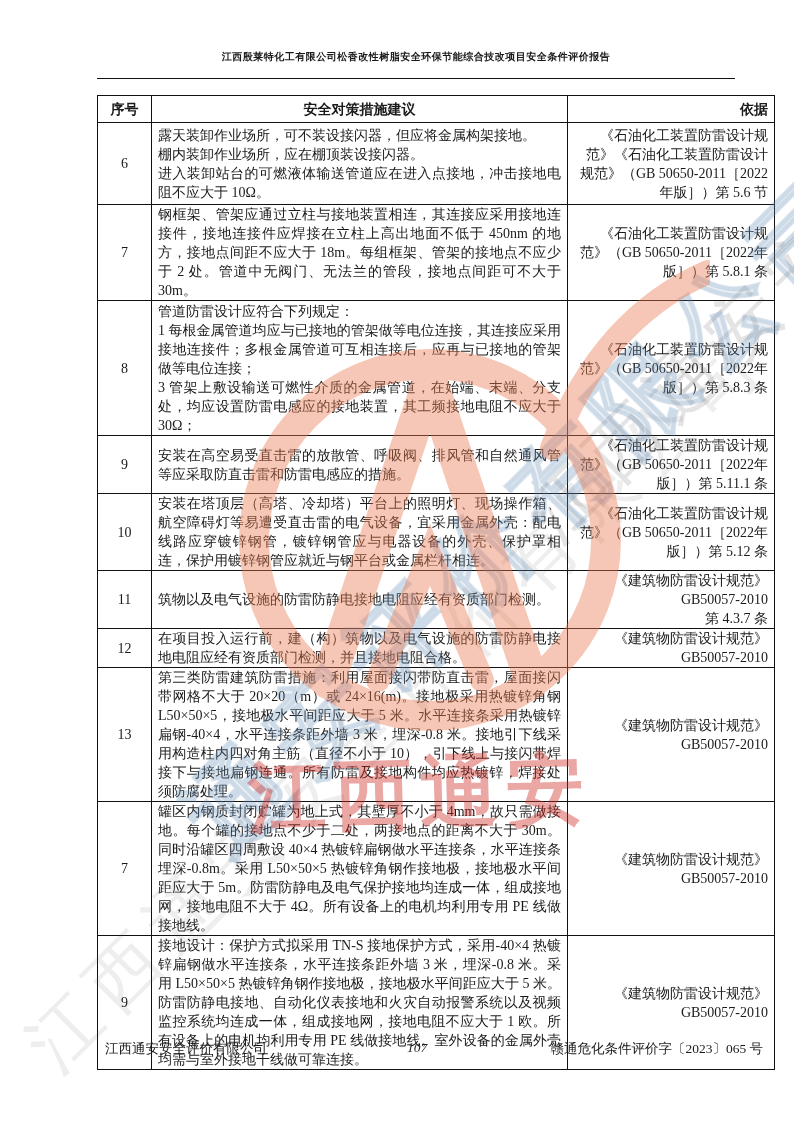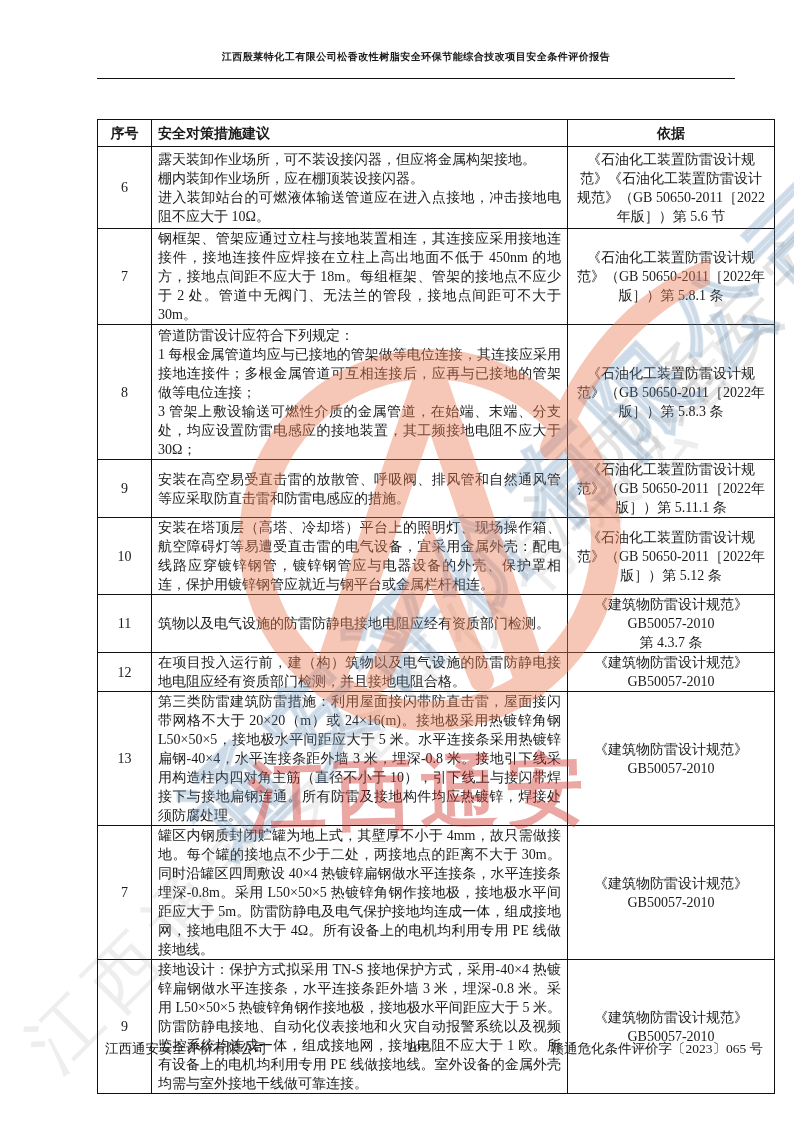--- a/index.html
+++ b/index.html
@@ -14,25 +14,25 @@
   .doc-header{position:absolute;top:50px;left:97px;width:638px;text-align:center;
     font-size:10px;font-weight:bold;letter-spacing:.5px;}
   .header-rule{position:absolute;top:78px;left:97px;width:638px;height:0;
     border-top:1.6px solid #111;}
 
   
   table.main{position:absolute;top:95px;left:97px;width:638px;
     border-collapse:collapse;table-layout:fixed;
     font-size:14px;line-height:19px;}
   table.main th,table.main td{border:1px solid #111;padding:0 6px;vertical-align:middle;}
-  table.main{border:1.6px solid #111;margin-top:24px;}
+  table.main{border:1.6px solid #111;}
   th.c-no,td.c-no{width:41px;text-align:center;padding:0 2px;}
-  th.c-measure{width:403px;text-align:left;}
+  th.c-measure{width:403px;text-align:center;}
   td.c-measure{width:403px;text-align:justify;white-space:pre-line;padding:1px 7px 1px 9px;}
-  th.c-basis,td.c-basis{width:194px;text-align:center;white-space:pre-line;}
+  th.c-basis,td.c-basis{width:194px;text-align:right;white-space:pre-line;}
   tr.hrow{height:27px;}
   tr.rp{height:18px;}
   tr.r6{height:82px;}
   tr.r7{height:85px;}
   tr.r8{height:135px;}
   tr.r9{height:45px;}
   tr.r10{height:75px;}
   tr.r11{height:54px;}
   tr.r12{height:36px;}
   tr.r13{height:126px;}

